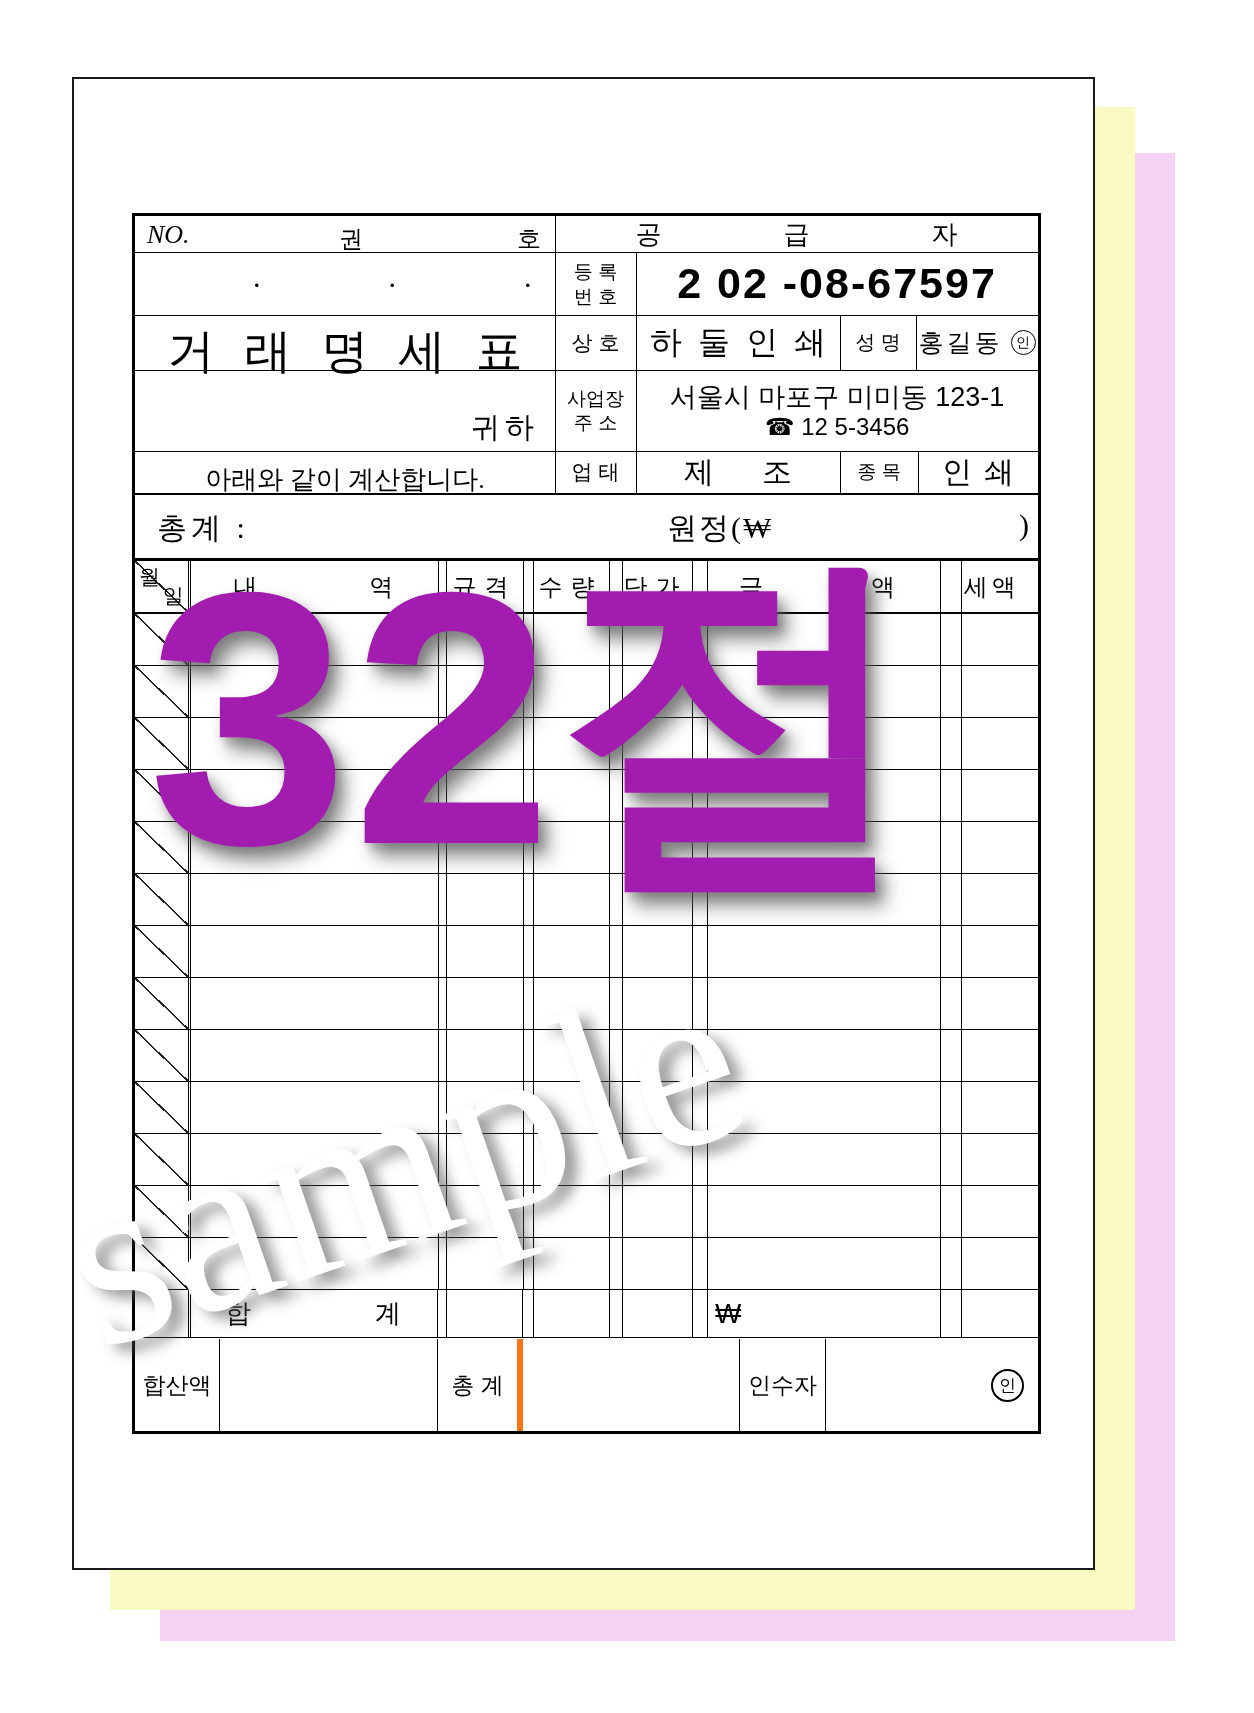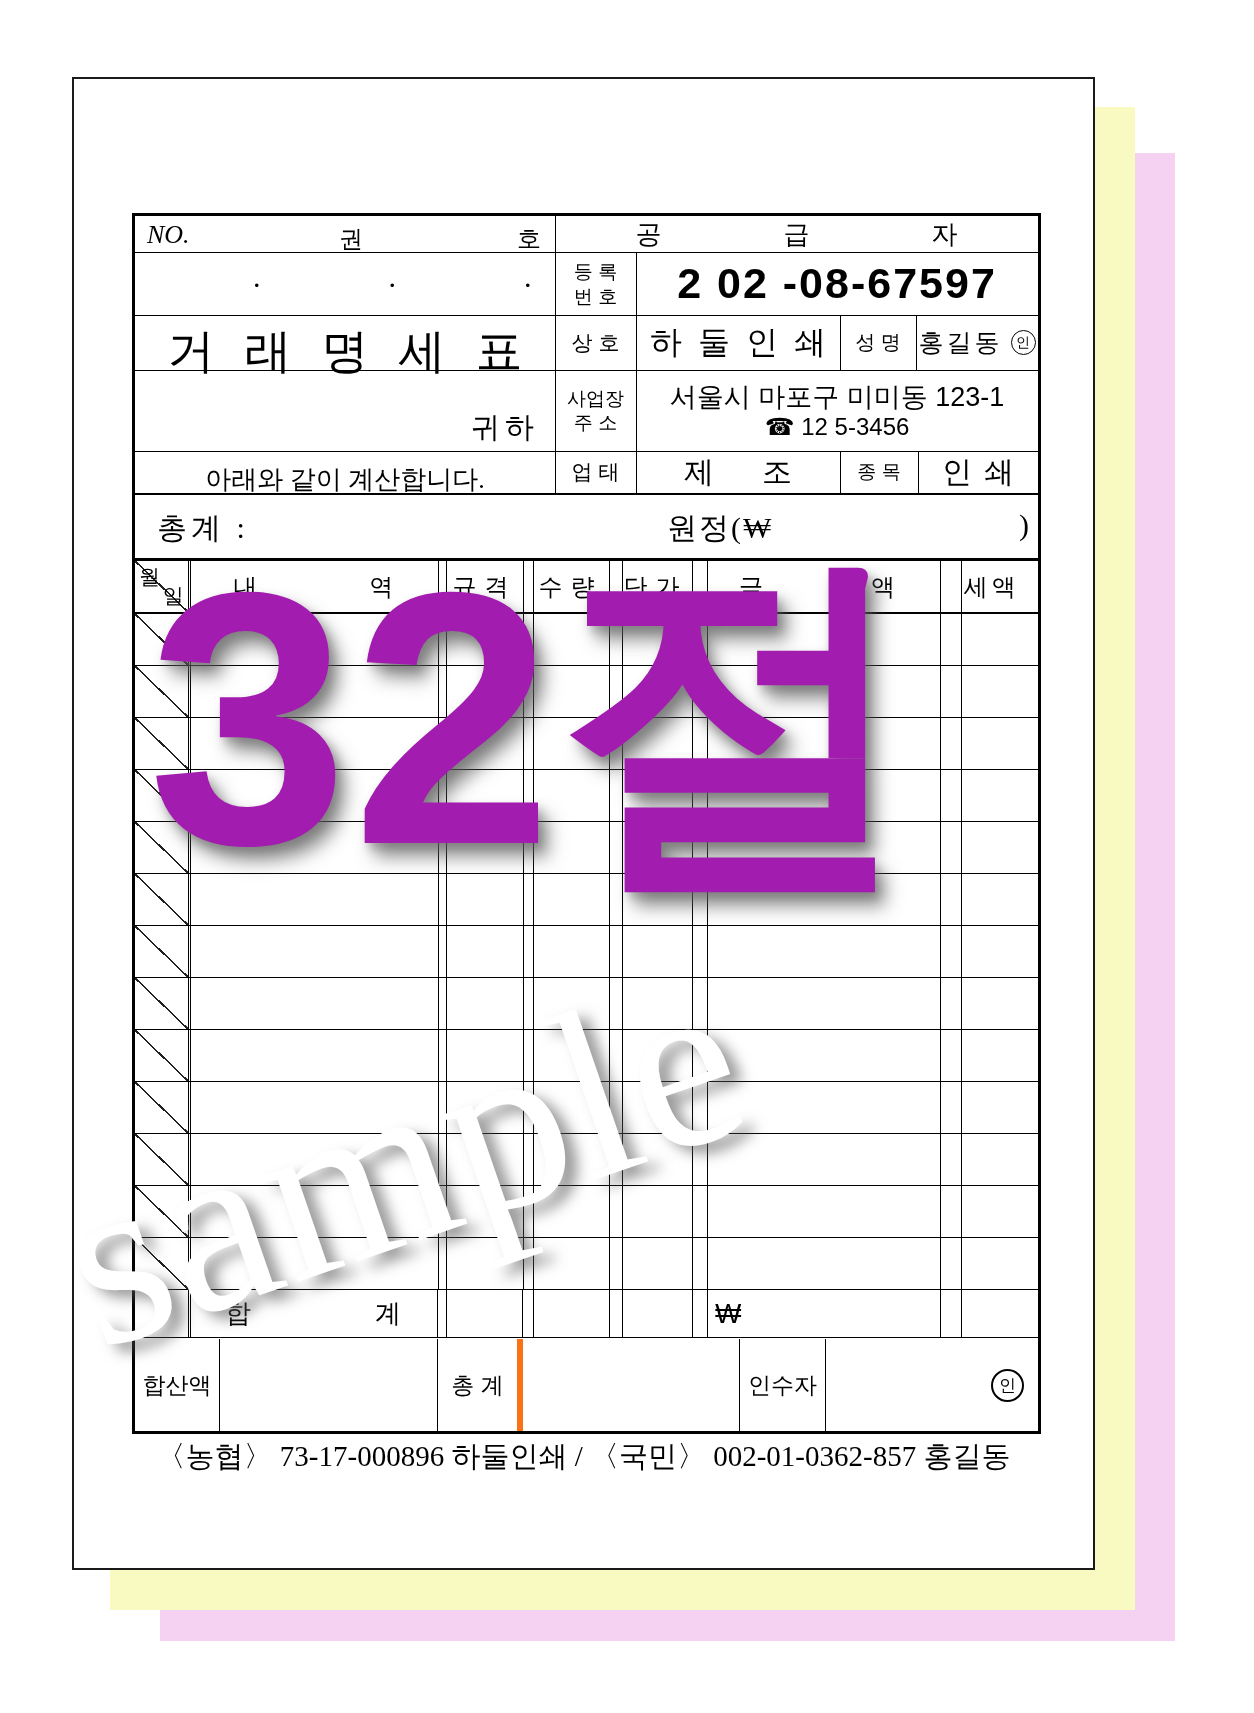--- a/index.html
+++ b/index.html
@@ -301,17 +301,16 @@
       <div class="c b2"></div>
       <div class="c b3">총 계</div>
       <div class="c b4"></div>
       <div class="c b5">인수자</div>
       <div class="c b6">
         <span class="seal">인</span>
       </div>
     </div>
   </div>
 
-  <div class="footer serif">〈농협〉 73-17-000896 하둘인쇄 / 〈국민〉 002-01-0362-857 홍길동</div>
 </div>
 
 <div class="wm-size">32절</div>
 <div class="wm-sample">sample</div>
 
 </body></html>

